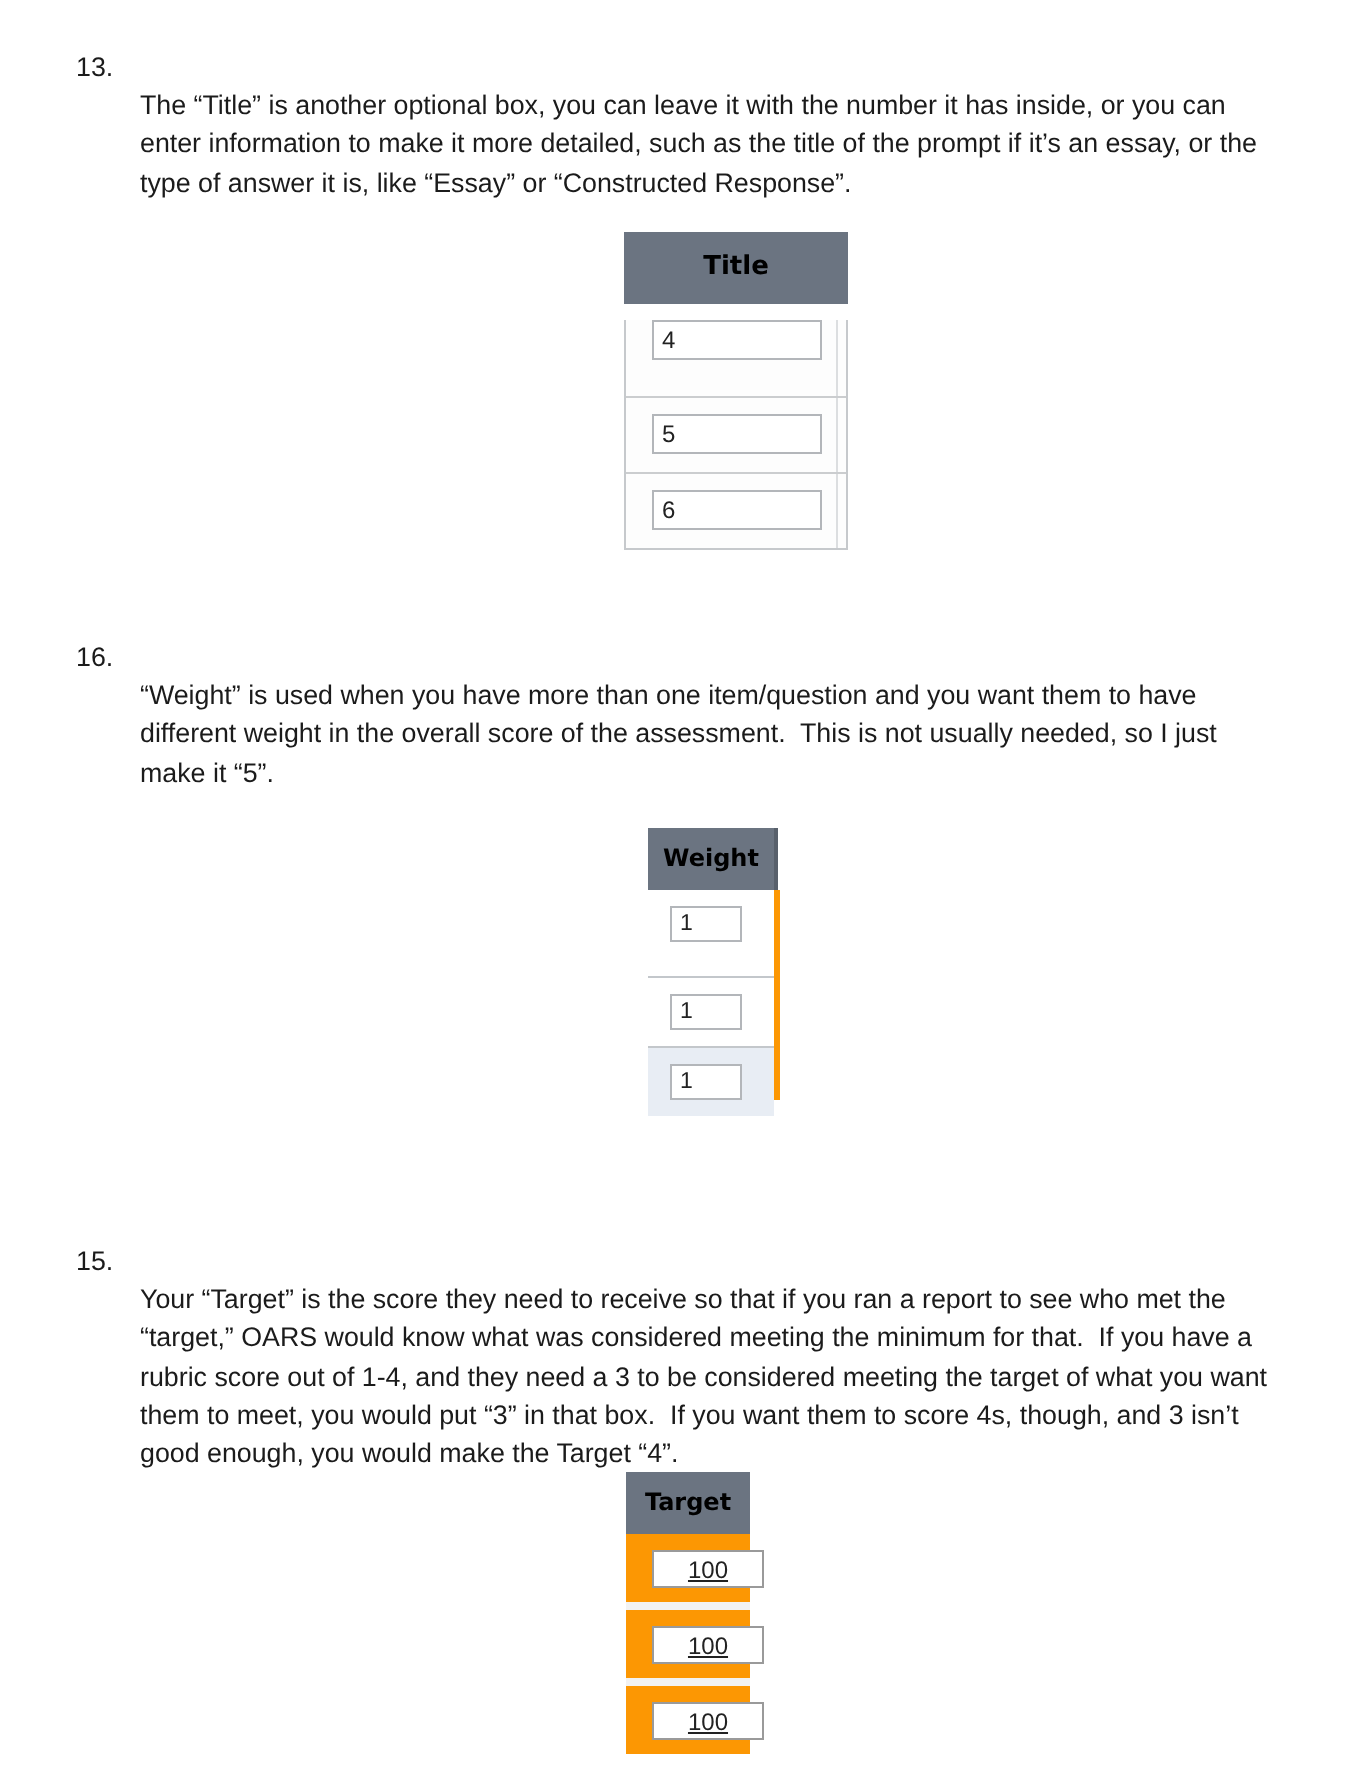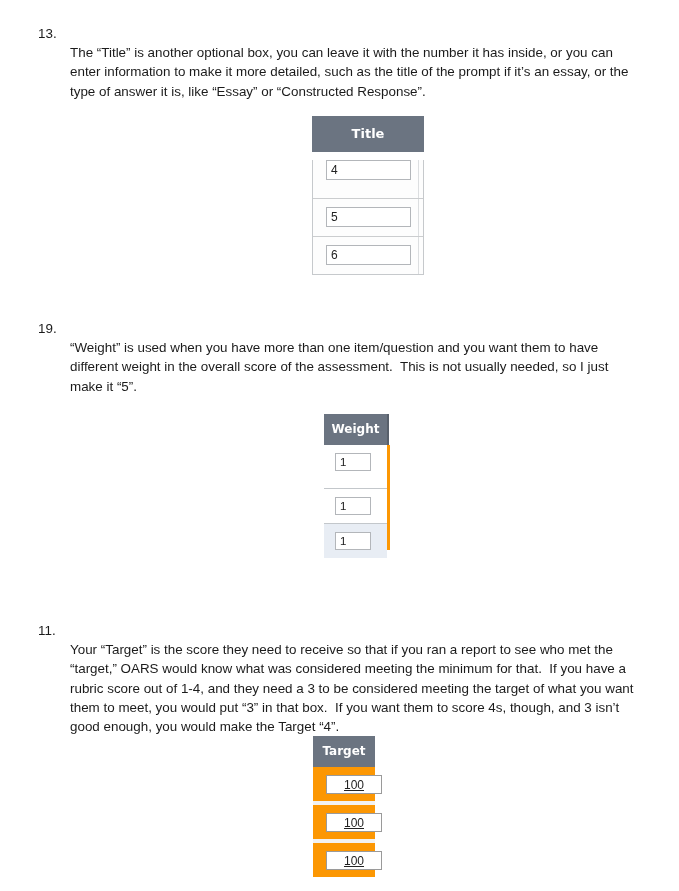--- a/index.html
+++ b/index.html
@@ -30,21 +30,21 @@
     line-height:19.2px;
     color:var(--text);
     flex-direction:column;
   }
   .item .num{flex:none;width:19px;}
   .item .itext{white-space:pre;margin-left:32px;}
   
   .shot{position:absolute;}
   .col-header{
     background:var(--header-bg);
-    color:#ffffff;
+    color:#000000;
     font-family:"DejaVu Sans", sans-serif;
     font-weight:bold;
     text-align:center;
   }
   input.cell-input{
     display:block;
     border:1px solid var(--input-border);
     background:#ffffff;
     font-family:"Liberation Sans", sans-serif;
     color:#222222;
@@ -109,21 +109,21 @@
     <div class="trow">
       <input class="cell-input" type="text" value="5" style="">
     </div>
     <div class="trow">
       <input class="cell-input" type="text" value="6" style="">
     </div>
   </div>
 </div>
 
 <section class="item" style="top:319px">
-  <span class="num">19.</span>
+  <span class="num">16.</span>
   <div class="itext">“Weight” is used when you have more than one item/question and you want them to have
 different weight in the overall score of the assessment.  This is not usually needed, so I just
 make it “5”.</div>
 </section>
 
 <div class="shot weight-shot">
   <div class="col-header">Weight</div>
   <div class="header-edge"></div>
   <div class="orange-strip"></div>
   <div class="wrow">
@@ -131,21 +131,21 @@
   </div>
   <div class="wrow">
     <input class="cell-input" type="text" value="1" style="">
   </div>
   <div class="wrow hl">
     <input class="cell-input" type="text" value="1" style="">
   </div>
 </div>
 
 <section class="item" style="top:621px">
-  <span class="num">11.</span>
+  <span class="num">15.</span>
   <div class="itext">Your “Target” is the score they need to receive so that if you ran a report to see who met the
 “target,” OARS would know what was considered meeting the minimum for that.  If you have a
 rubric score out of 1-4, and they need a 3 to be considered meeting the target of what you want
 them to meet, you would put “3” in that box.  If you want them to score 4s, though, and 3 isn’t
 good enough, you would make the Target “4”.</div>
 </section>
 
 <div class="shot target-shot">
   <div class="col-header">Target</div>
   <div class="gcell">

